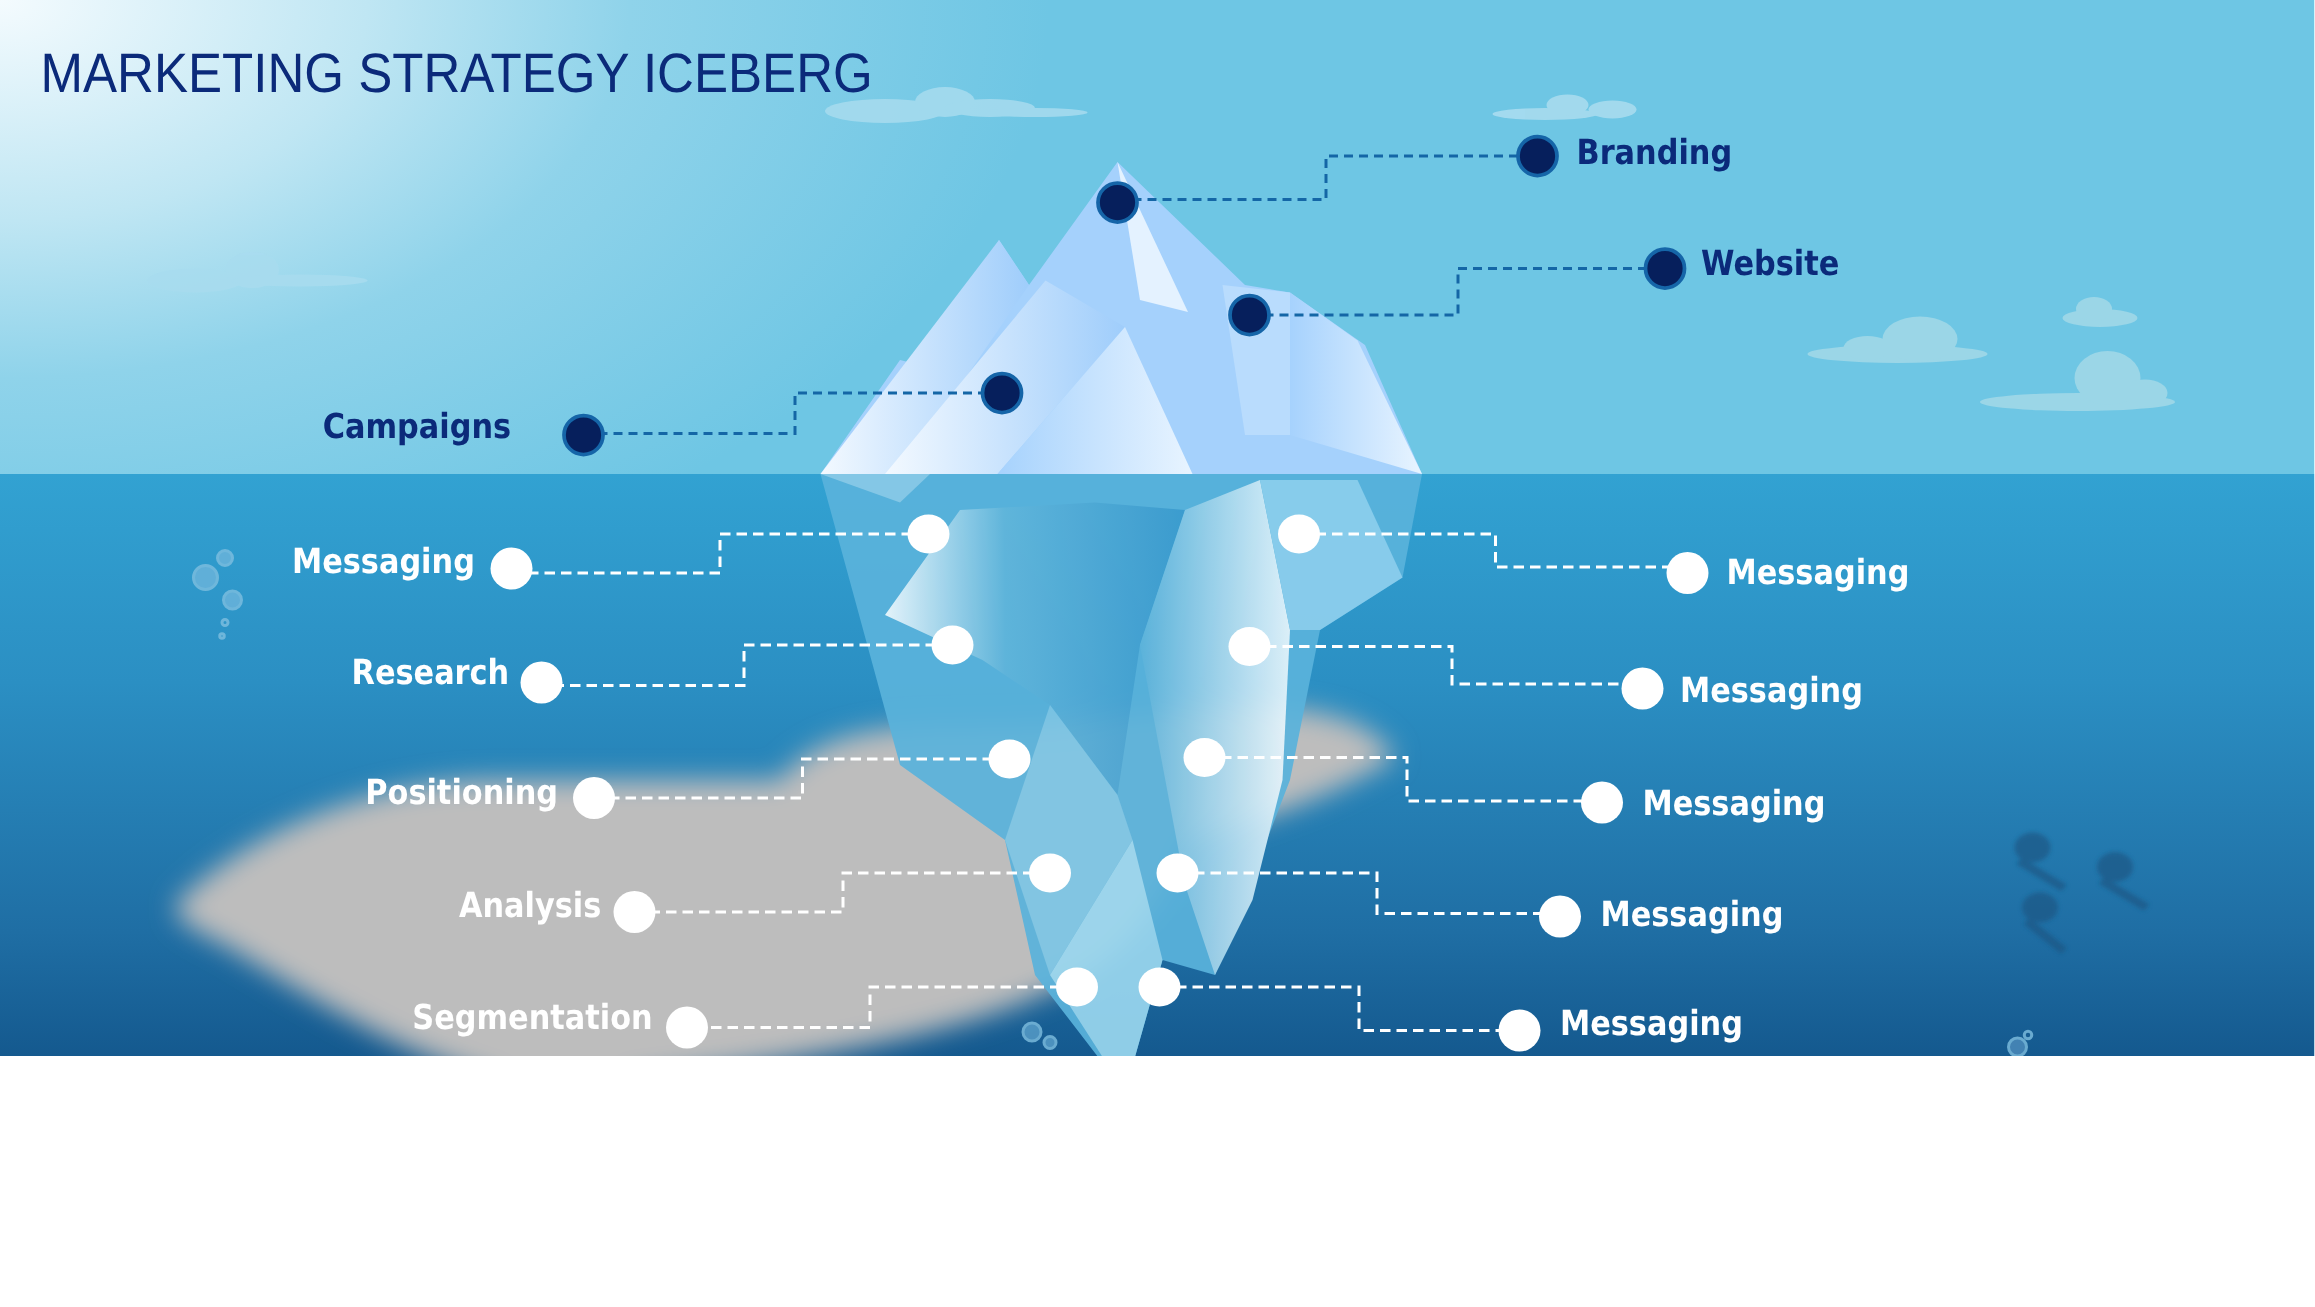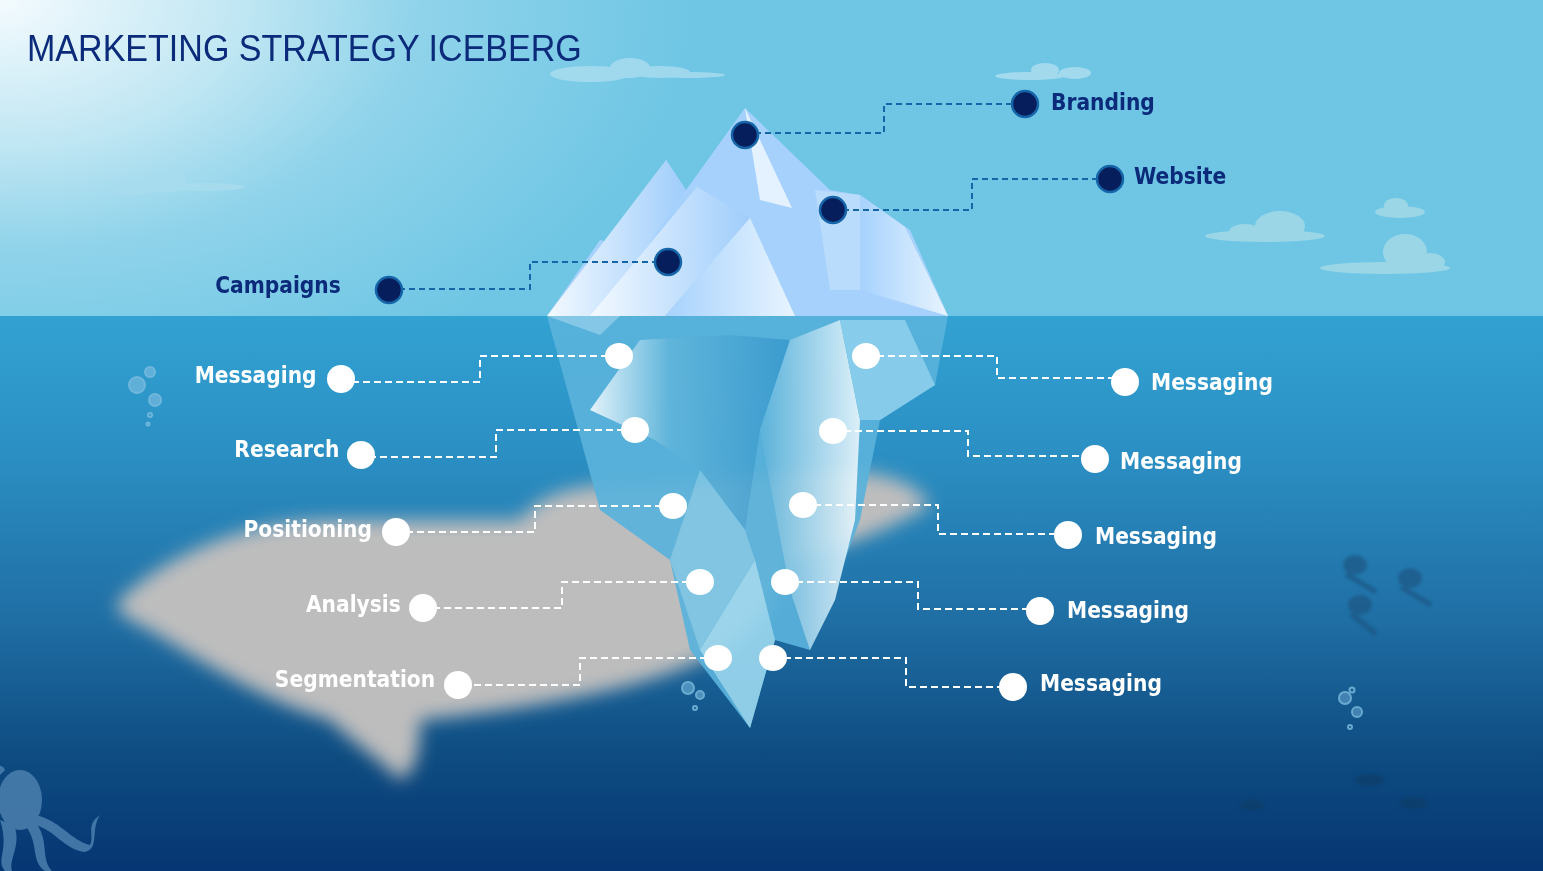--- a/index.html
+++ b/index.html
@@ -1,17 +1,17 @@
 <!DOCTYPE html>
 <html><head>
 <meta charset="utf-8">
 <style>
   html, body { margin:0; padding:0; }
   body { width:1543px; height:871px; overflow:hidden; font-family:"Liberation Sans", sans-serif; }
-  #stage { position:relative; width:1543px; height:871px; overflow:hidden; }
+  #stage { position:relative; width:1543px; height:704px; overflow:hidden; }
   #sky { position:absolute; left:0; top:0; width:1543px; height:316px;
          background: radial-gradient(ellipse 700px 420px at 0px 0px, #f4fbfe 0%, #bfe6f3 35%, #8fd3ea 60%, rgba(111,198,228,0) 100%), #6ec6e4; }
   #sea { position:absolute; left:0; top:316px; width:1543px; height:555px;
          background: linear-gradient(to bottom, #32a2d2 0%, #2b8fc3 25%, #1f6ea4 55%, #0d4b80 80%, #063673 100%); }
   #title { position:absolute; left:27px; top:28px; font-size:37px; color:#0b2a7a; letter-spacing:0px; font-family:"Liberation Sans", sans-serif; transform:scaleX(0.92); transform-origin:left top; }
   .label { position:absolute; font-weight:bold; font-size:23px; white-space:nowrap; font-family:"DejaVu Sans", sans-serif; transform:scaleX(0.88); }
   .label.dark { color:#0b2a7a; }
   .label.light { color:#ffffff; }
   .label.right-anchor { transform-origin:right center; }
   .label.left-anchor { transform-origin:left center; }

